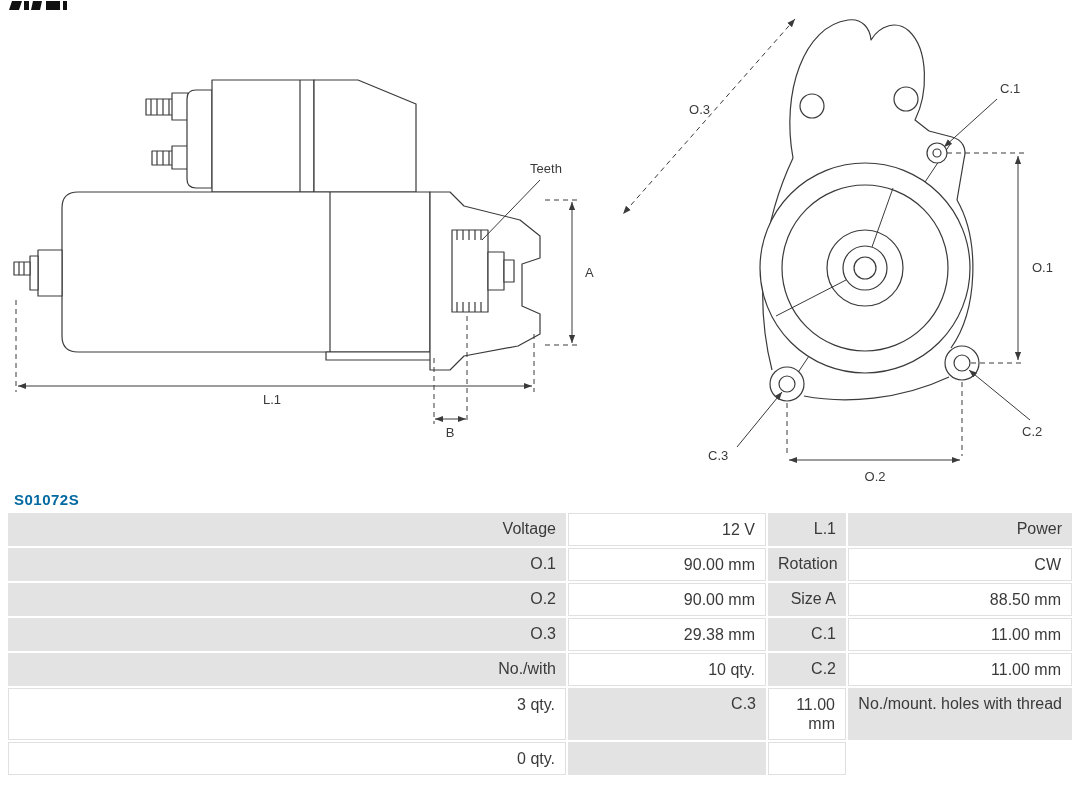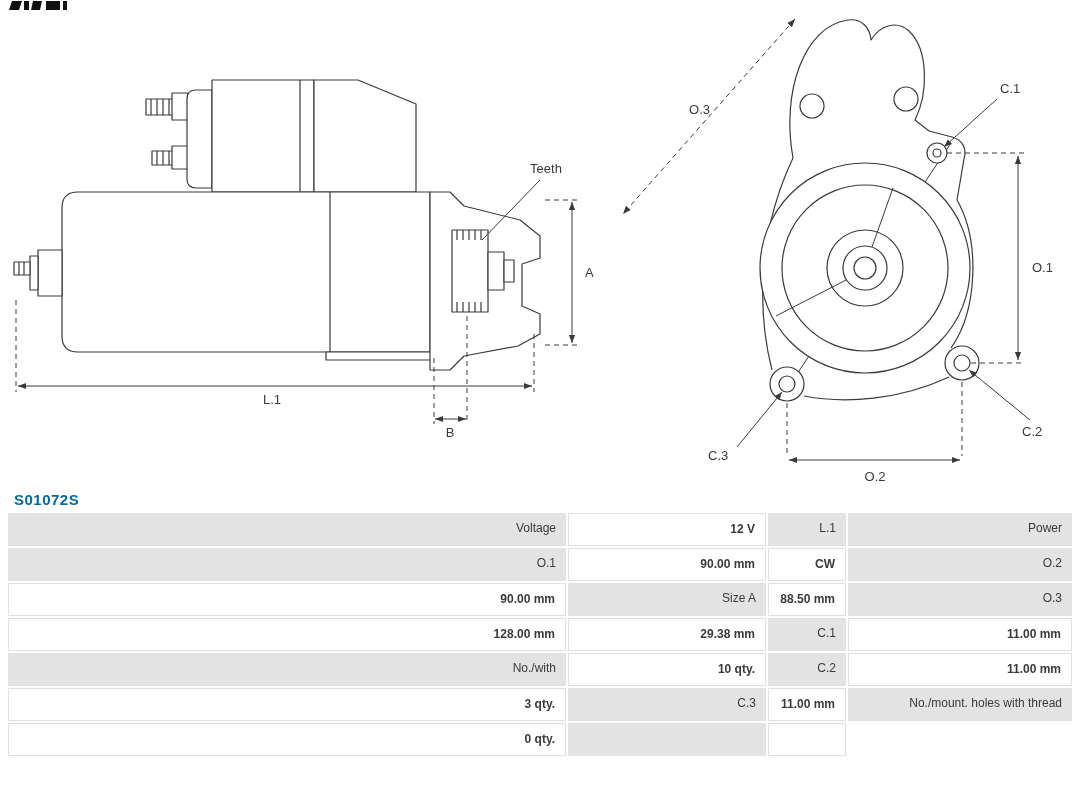--- a/index.html
+++ b/index.html
@@ -16,29 +16,29 @@
   }
 
   .spec-table {
     display: grid;
     grid-template-columns: 558px 198px 78px 1fr;
     gap: 2px;
     margin: 0 8px;
     width: 1064px;
   }
   .cell {
-    font-size: 12px;
+    font-size: 16px;
     line-height: 19px;
     color: #3a3a3a;
     padding: 6px 10px;
     text-align: right;
     min-height: 31px;
   }
   .c-gray { background: #e3e3e3; }
-  .c-white { background: #ffffff; border: 1px solid #e0e0e0; font-weight: bold; }
+  .c-white { background: #ffffff; border: 1px solid #e0e0e0; }
 </style>
 </head>
 <body>
 
 <div>
 <svg width="1080" height="486" viewBox="0 0 1080 486">
   <defs>
     <marker id="ar" viewBox="0 0 10 10" refX="9" refY="5" markerWidth="9" markerHeight="9" orient="auto-start-reverse">
       <path d="M0,1.5 L9,5 L0,8.5 z" fill="#3a3a3a"></path>
     </marker>
@@ -185,28 +185,28 @@
 <div class="spec-table">
 
   <div class="cell c-gray">Voltage</div>
   <div class="cell c-white">12 V</div>
   <div class="cell c-gray">L.1</div>
 
   <div class="cell c-gray">Power</div>
   <div class="cell c-gray">O.1</div>
   <div class="cell c-white">90.00 mm</div>
 
+  <div class="cell c-gray">Rotation</div>
   <div class="cell c-white">CW</div>
   <div class="cell c-gray">O.2</div>
   <div class="cell c-white">90.00 mm</div>
 
   <div class="cell c-gray">Size A</div>
   <div class="cell c-white">88.50 mm</div>
   <div class="cell c-gray">O.3</div>
-  <div class="cell c-white">128.00 mm</div>
 
   <div class="cell c-white">29.38 mm</div>
   <div class="cell c-gray">C.1</div>
   <div class="cell c-white">11.00 mm</div>
 
   <div class="cell c-gray">No./with</div>
   <div class="cell c-white">10 qty.</div>
   <div class="cell c-gray">C.2</div>
   <div class="cell c-white">11.00 mm</div>
 

